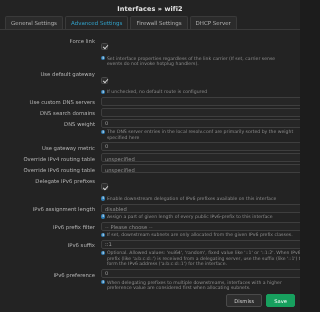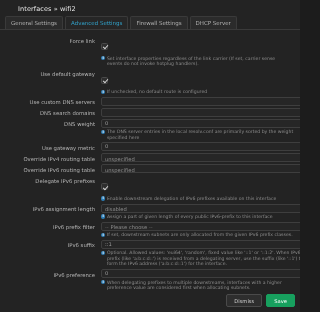--- a/index.html
+++ b/index.html
@@ -6,22 +6,22 @@
   html, body {
     width: 300px; height: 312px;
     background: #1c1c1c;
     font-family: "DejaVu Sans", "Liberation Sans", sans-serif;
     color: #c8c8c8;
     overflow: hidden;
   }
   .modal { width: 300px; height: 312px; background: #232323; position: relative; }
 
   .page-title {
-    font-size: 6.5px; font-weight: normal; color: #e6e6e6;
-    padding: 5px 0 4px 18px; letter-spacing: .1px;
+    font-size: 6.5px; font-weight: bold; color: #e6e6e6;
+    padding: 5px 0 4px 0; letter-spacing: .1px; text-align: center;
   }
 
   .tabs {
     display: flex; align-items: flex-end;
     border-bottom: 1px solid #3a3a3a;
     padding-left: 5px; height: 13px;
   }
   .tab {
     font-size: 5.5px; color: #b0b0b0;
     padding: 2.5px 5px 2.5px 5px;

